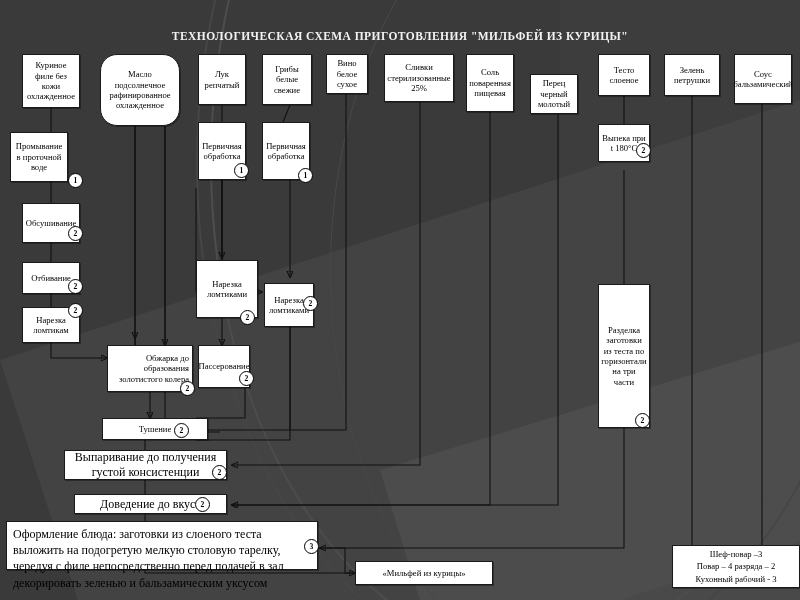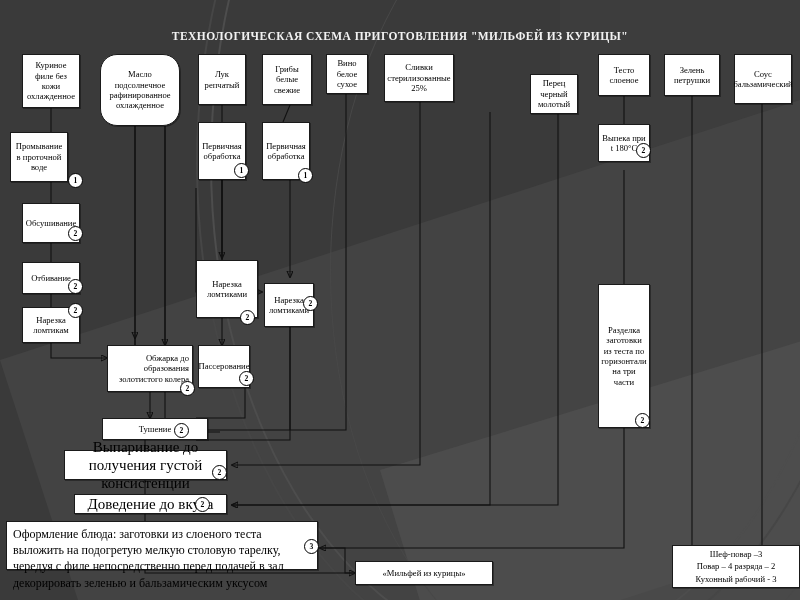--- a/index.html
+++ b/index.html
@@ -51,21 +51,21 @@
 
   
   .node{
     position:absolute;background:#ffffff;border:1px solid #1a1a1a;
     box-sizing:border-box;color:#000;
     display:flex;align-items:center;justify-content:center;
     text-align:center;line-height:1.22;
     font-size:8.6px;padding:2px 3px;
     box-shadow:1px 1px 0 rgba(0,0,0,.35);
   }
-  .node.wide{font-size:15px;}
+  .node.wide{font-size:12px;}
   .node.para{
     align-items:flex-start;text-align:left;
     font-size:12px;line-height:1.35;padding:4px 6px;
   }
   .node.legend{
     align-items:center;justify-content:center;text-align:center;
     font-size:8.6px;line-height:1.45;
   }
 
   
@@ -173,20 +173,23 @@
   </div>
 
   <div class="node" style="left:326px;top:54px;width:42px;height:40px;">
     <span>Вино белое сухое</span>
   </div>
 
   <div class="node" style="left:384px;top:54px;width:70px;height:48px;">
     <span>Сливки стерилизованные 25%</span>
   </div>
 
+  <div class="node" style="left:466px;top:54px;width:48px;height:58px;">
+    <span>Соль поваренная пищевая</span>
+  </div>
 
   <div class="node" style="left:530px;top:54px;width:48px;height:40px;margin-top:20px;">
     <span>Перец черный молотый</span>
   </div>
 
   <div class="node" style="left:598px;top:54px;width:52px;height:42px;">
     <span>Тесто слоеное</span>
   </div>
 
   <div class="node" style="left:664px;top:54px;width:56px;height:42px;">

